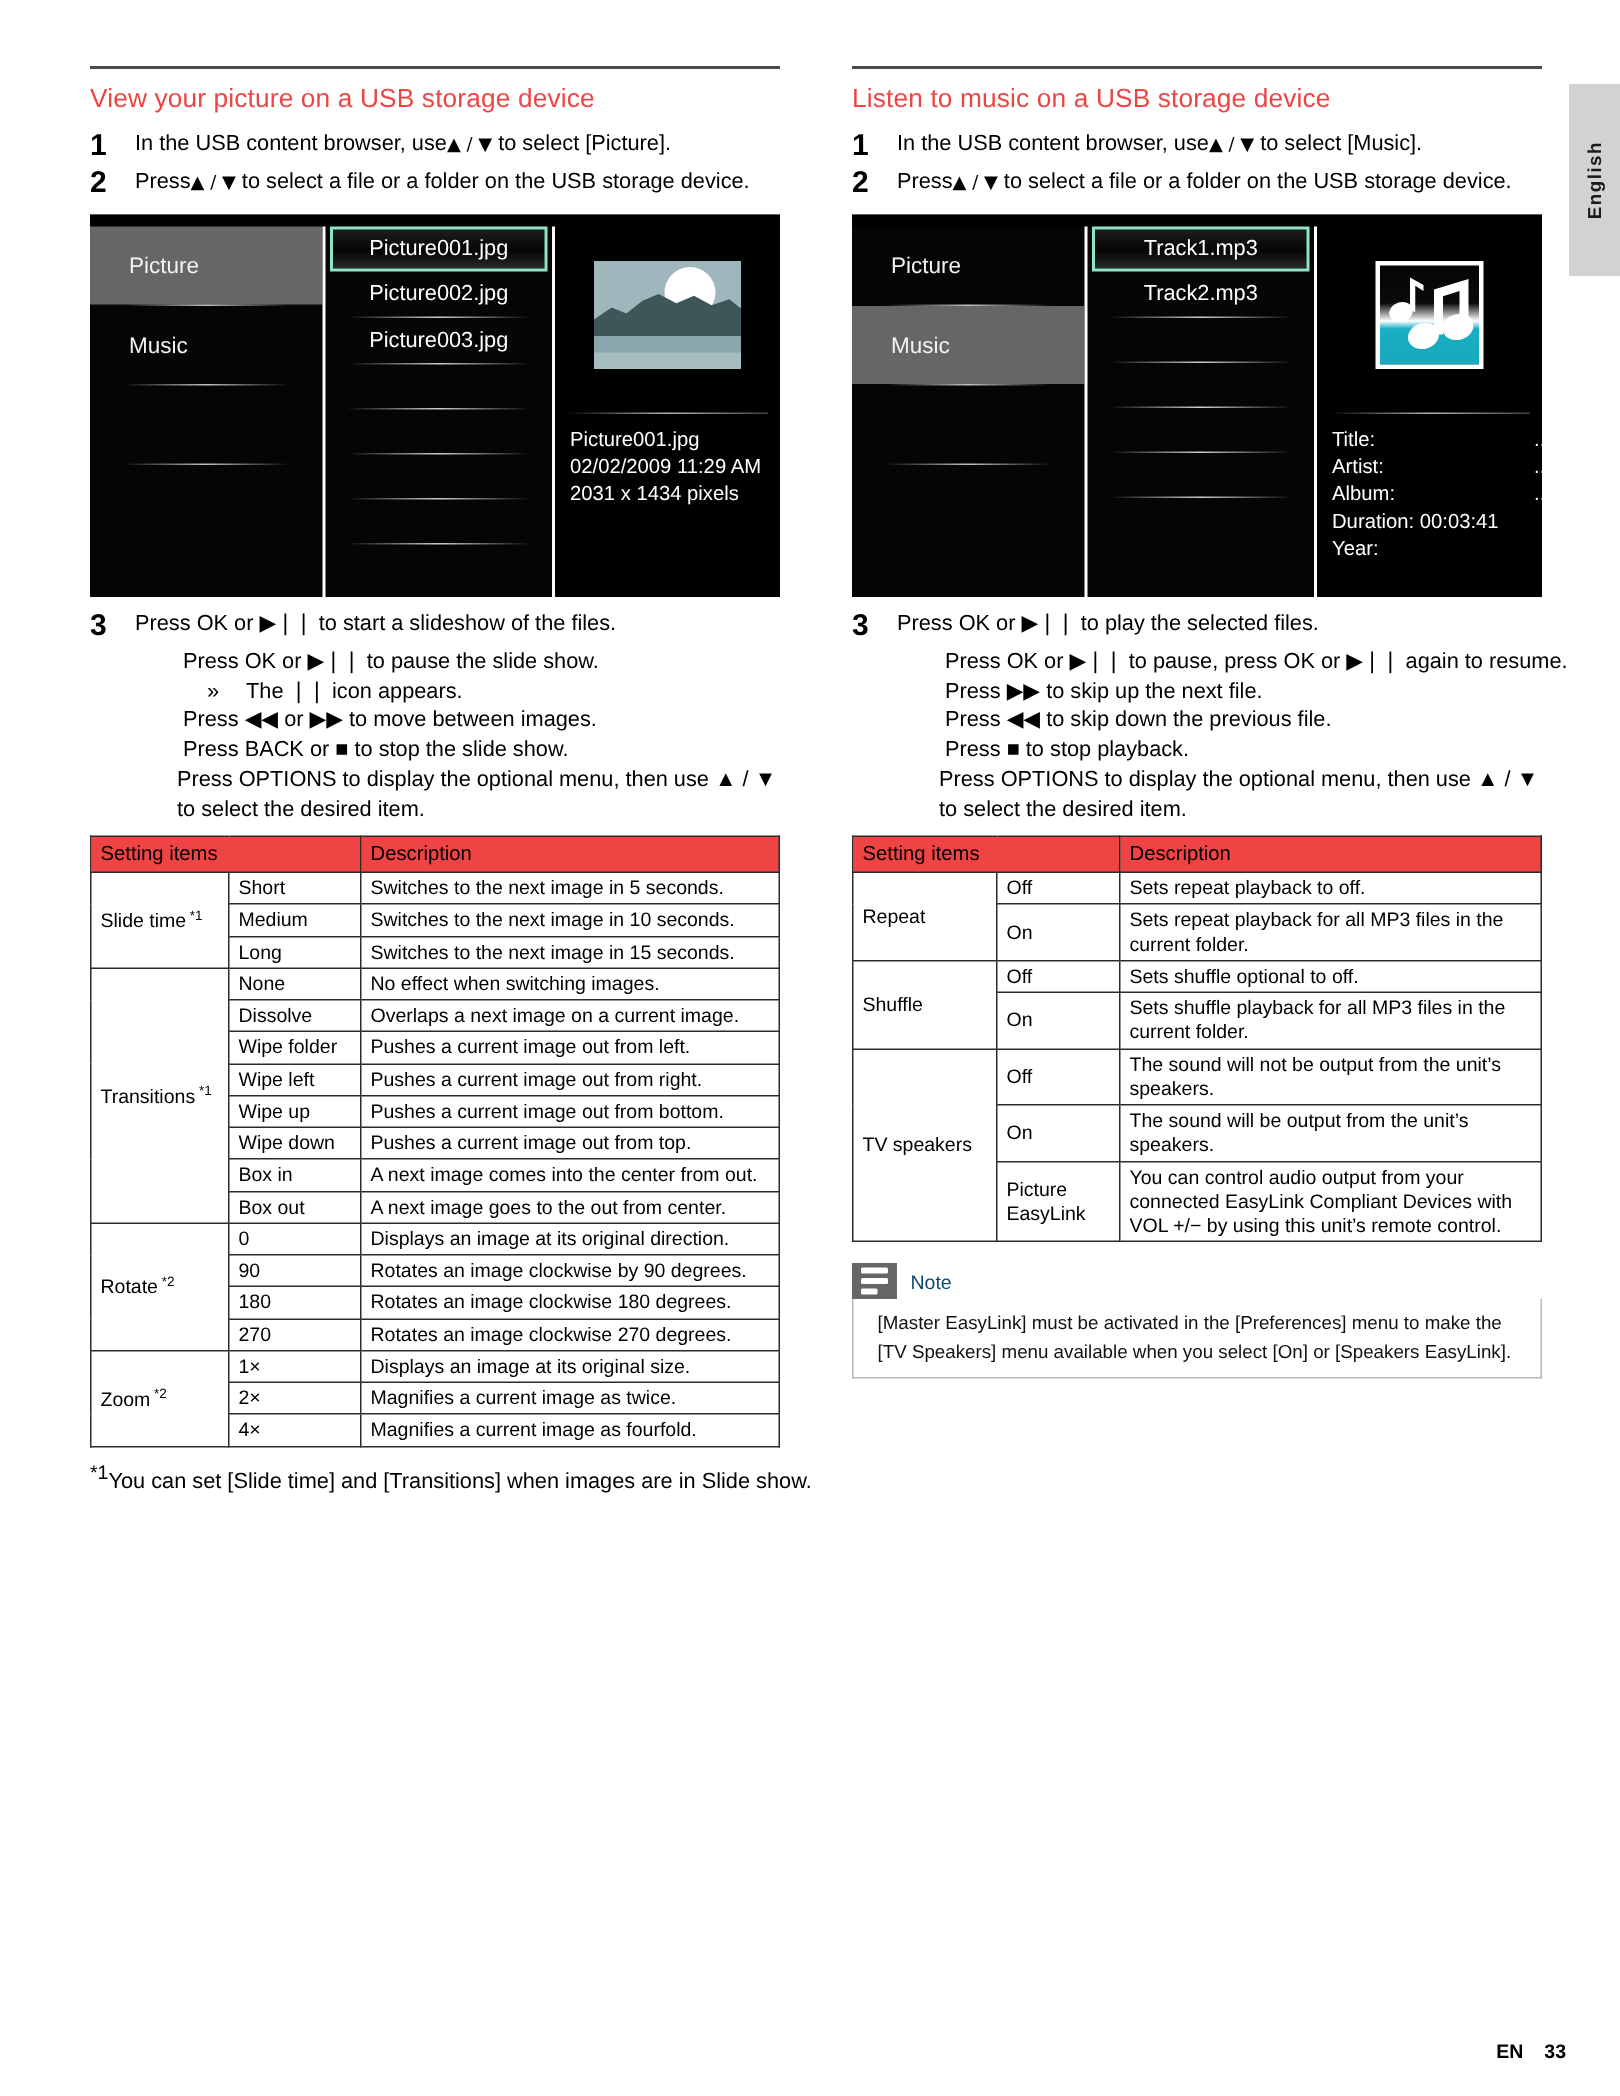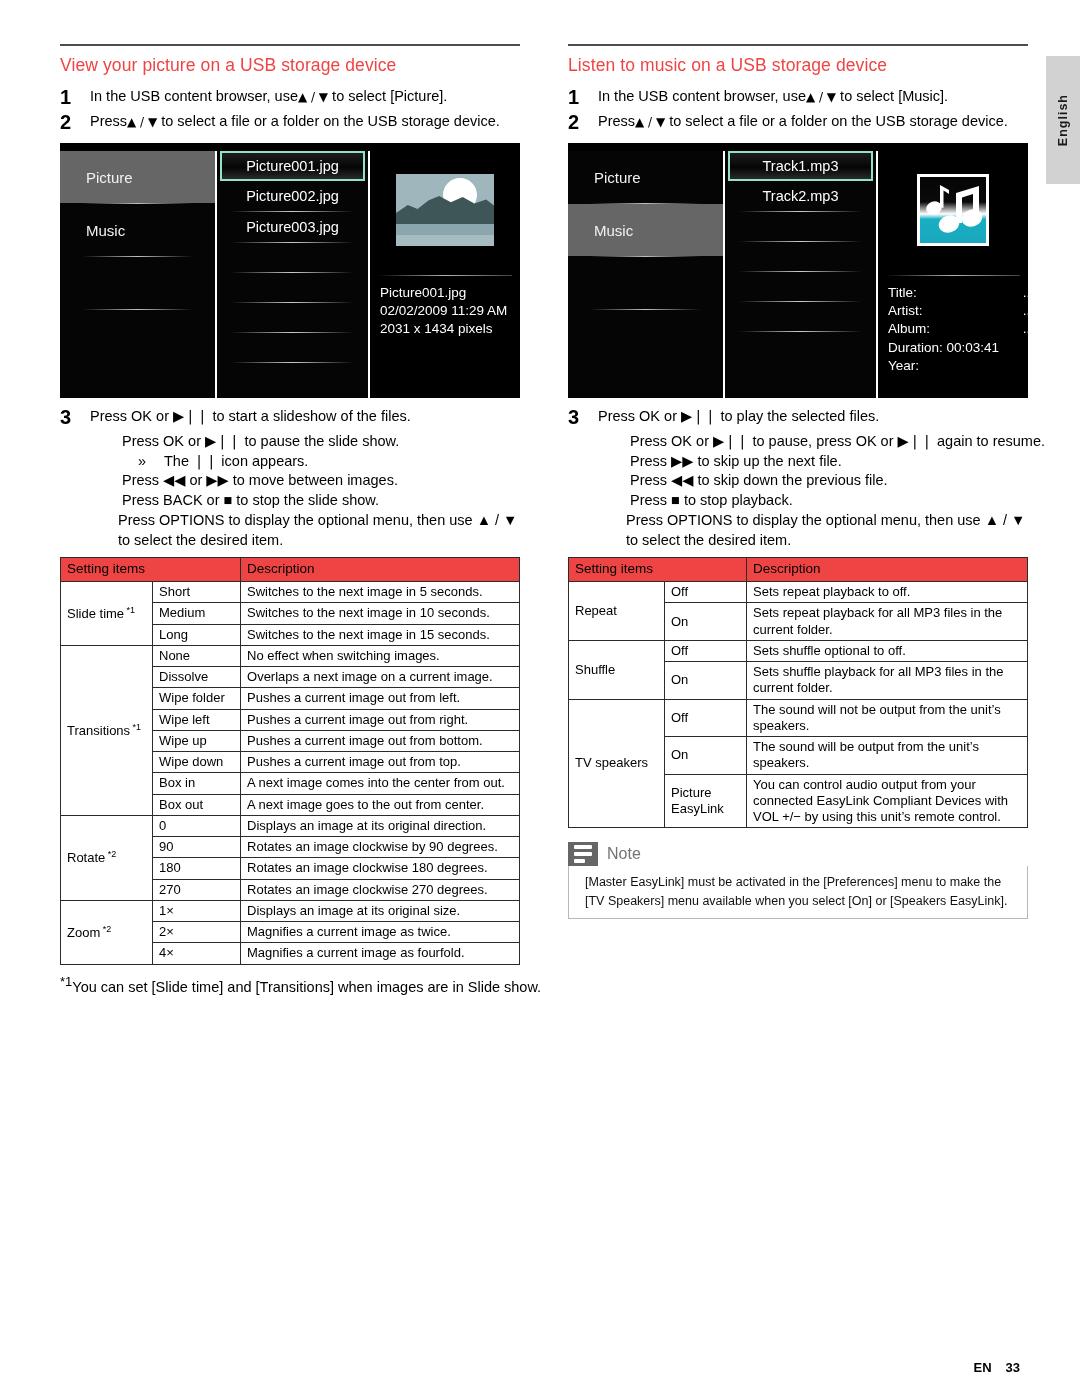--- a/index.html
+++ b/index.html
@@ -304,37 +304,37 @@
     display: block;
     height: 4px;
     background: #fff;
     border-radius: 1px;
   }
   .note-icon i:nth-child(1) { width: 18px; }
   .note-icon i:nth-child(2) { width: 18px; }
   .note-icon i:nth-child(3) { width: 11px; margin-right: 7px; }
   .note-title {
     margin-left: 9px;
-    font-size: 16px;
-    color: #737373;
+    font-size: 13px;
+    color: #0c4a6e;
   }
   .note-body {
     border: 1px solid #b8b8b8;
     border-top: none;
     padding: 7px 10px 8px 16px;
     font-size: 12.5px;
     line-height: 1.45;
     color: #111;
     white-space: nowrap;
   }
 
   
   .footer {
     position: absolute;
-    right: 60px;
+    right: 36px;
     bottom: 22px;
     font-size: 13px;
     font-weight: bold;
   }
   .footer .en { margin-right: 14px; }
 </style>
 </head>
 <body>
 
 <div class="lang-tab">

